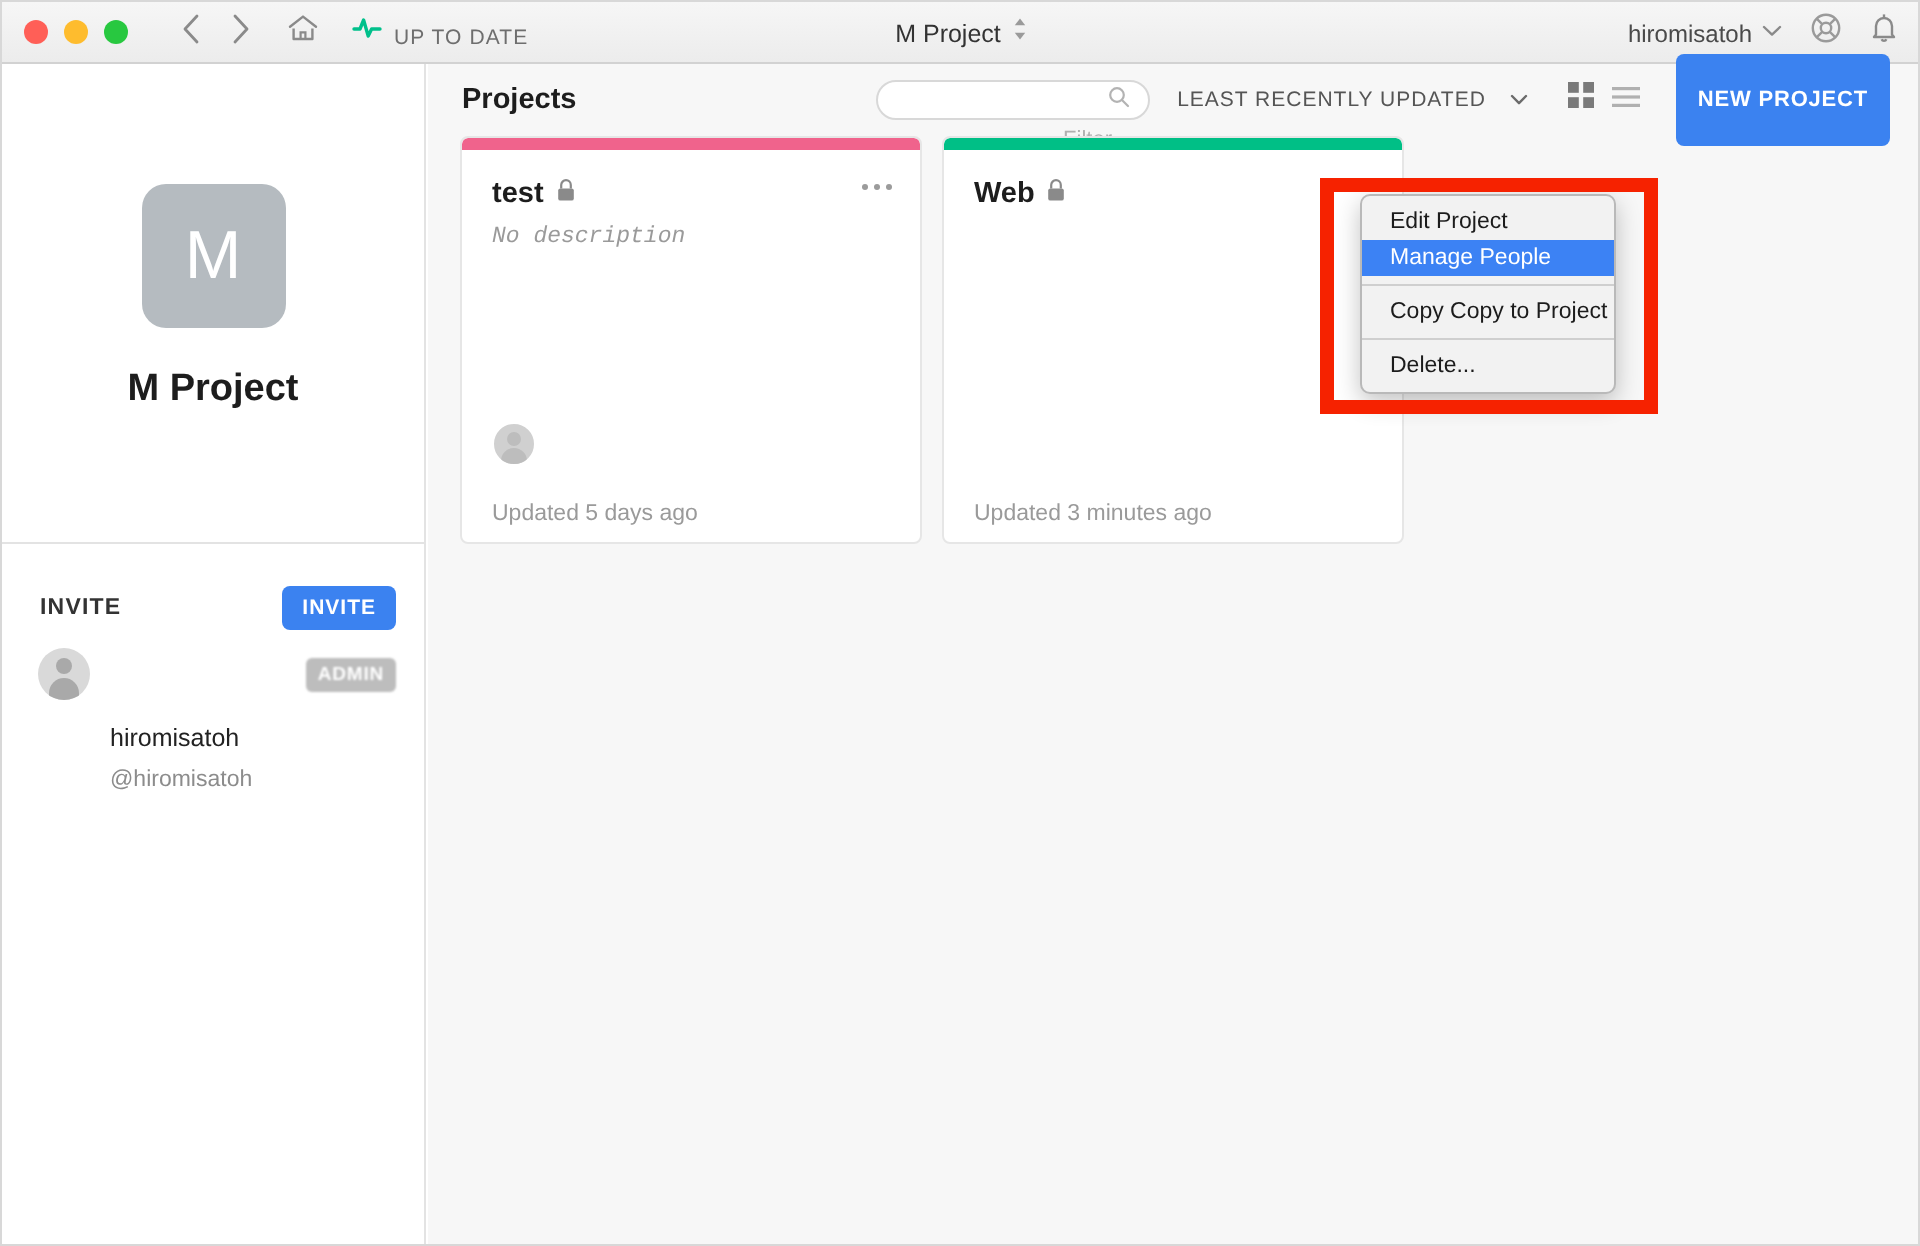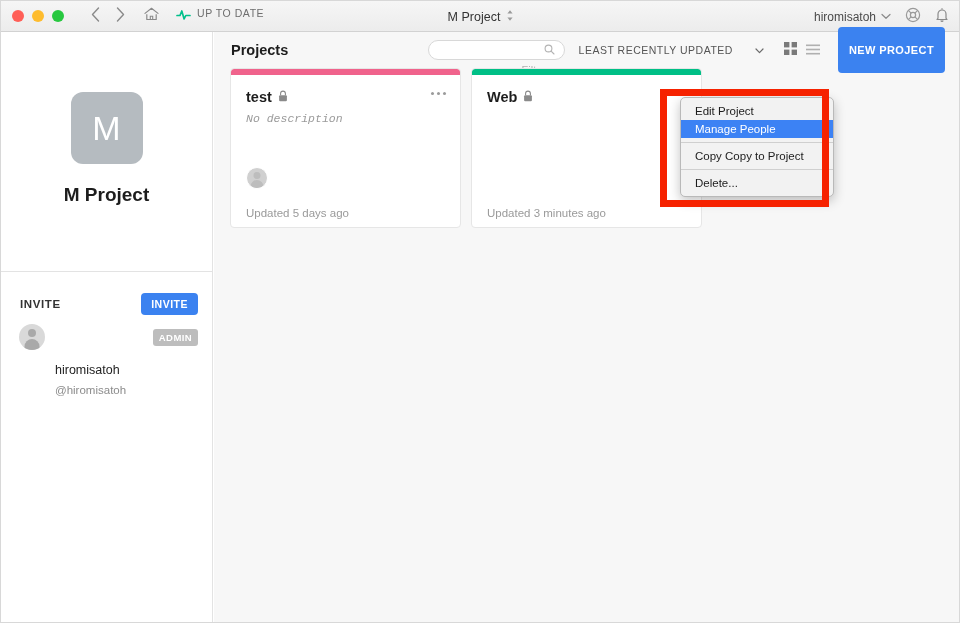--- a/index.html
+++ b/index.html
@@ -29,21 +29,21 @@
   .dot { width: 12px; height: 12px; border-radius: 50%; display: block; }
   .dot.red    { background: #ff5f57; }
   .dot.yellow { background: #febc2e; }
   .dot.green  { background: #28c840; }
 
   .navbtns { display: flex; align-items: center; gap: 16px; margin-left: 27px; }
   .chev { color: #8a8a8a; font-size: 17px; line-height: 1; cursor: default; }
   .home-icon { margin-left: 3px; }
 
   .uptodate {
-    display: flex; align-items: flex-start; gap: 6px;
+    display: flex; align-items: flex-end; gap: 6px;
     margin-left: 17px;
   }
   .uptodate-label {
     font-size: 10.5px; letter-spacing: .55px; color: #6e6e6e; font-weight: 400;
   }
 
   .title-center {
     position: absolute; left: 0; right: 0; top: 0; height: 31px;
     display: flex; align-items: center; justify-content: center; gap: 6px;
     pointer-events: none;
@@ -132,35 +132,35 @@
     background: #f7f7f7;
   }
   .page-title { font-size: 14.5px; font-weight: bold; color: #1d1d1d; }
   .spacer { flex: 1; }
   .filter-box {
     width: 137px; height: 20px; border: 1px solid #d8d8d8; border-radius: 10px;
     background: #fff; display: flex; align-items: flex-end; gap: 5px; padding: 0 9px; flex-direction: column;
   }
   .filter-ph { font-size: 11px; color: #b0b0b0; }
   .sortbtn {
-    display: flex; align-items: center; gap: 22px; margin-left: 14px;
+    display: flex; align-items: center; gap: 12px; margin-left: 14px;
     font-size: 10.5px; letter-spacing: .5px; color: #555; font-weight: 400;
     cursor: pointer;
   }
   .viewtoggle { display: flex; align-items: center; gap: 9px; margin-left: 20px; }
   .newproj {
     margin-left: 18px;
     background: #3b82f0; color: #fff; border: none; border-radius: 4px;
     font-size: 11px; font-weight: bold; letter-spacing: .4px;
     padding: 17px 11px; cursor: pointer; font-family: "Liberation Sans", sans-serif;
   }
 
   .cards { display: flex; gap: 10px; padding: 0 0 0 16px; position: relative; }
   .card {
-    width: 231px; height: 160px;
+    width: 231px; height: 204px;
     background: #fff;
     border: 1px solid #e6e6e6;
     border-radius: 4px;
     position: relative;
     overflow: hidden;
   }
   .card-bar { height: 6px; width: 100%; border-radius: 3px 3px 0 0; }
   .card-body { padding: 13px 14px 0 15px; position: relative; height: 100%; }
   .card-title-row { display: flex; align-items: center; gap: 6px; }
   .card-title { font-size: 14.5px; font-weight: bold; color: #1d1d1d; }
@@ -193,21 +193,21 @@
   }
   .face::after { 
     content: ""; position: absolute; left: 2%; bottom: 0; width: 96%; height: 26%;
     background: #caa58c; border-radius: 46% 46% 0 0;
   }
 
   
   .ctxmenu {
     position: absolute;
     left: 679px; top: 96px;
-    width: 154px;
+    width: 128px;
     background: #f2f2f2;
     border: 1px solid #b9b9b9;
     border-radius: 5px;
     box-shadow: 0 4px 12px rgba(0,0,0,.24);
     padding: 4px 0;
     z-index: 40;
   }
   .ctxitem {
     font-size: 11.5px; color: #1c1c1c;
     padding: 3px 8px 3px 14px;

